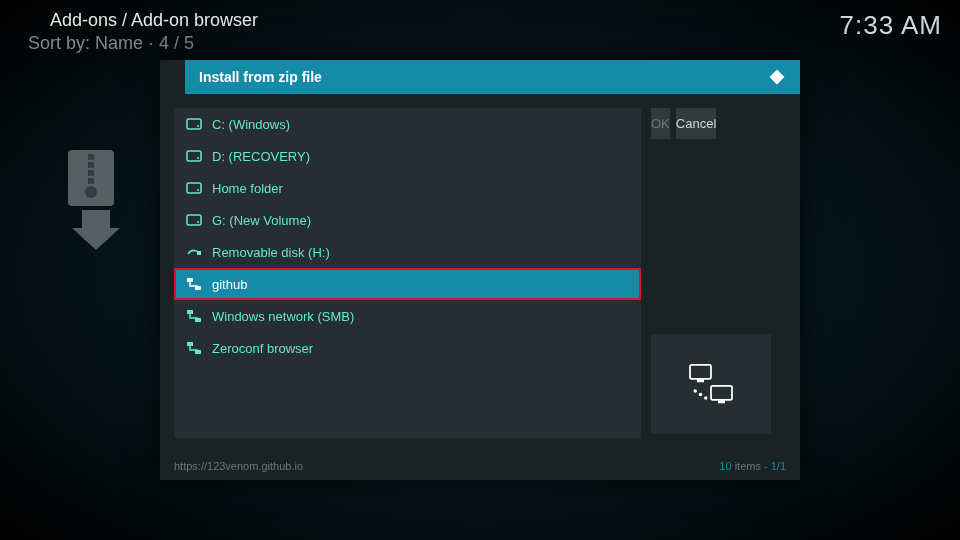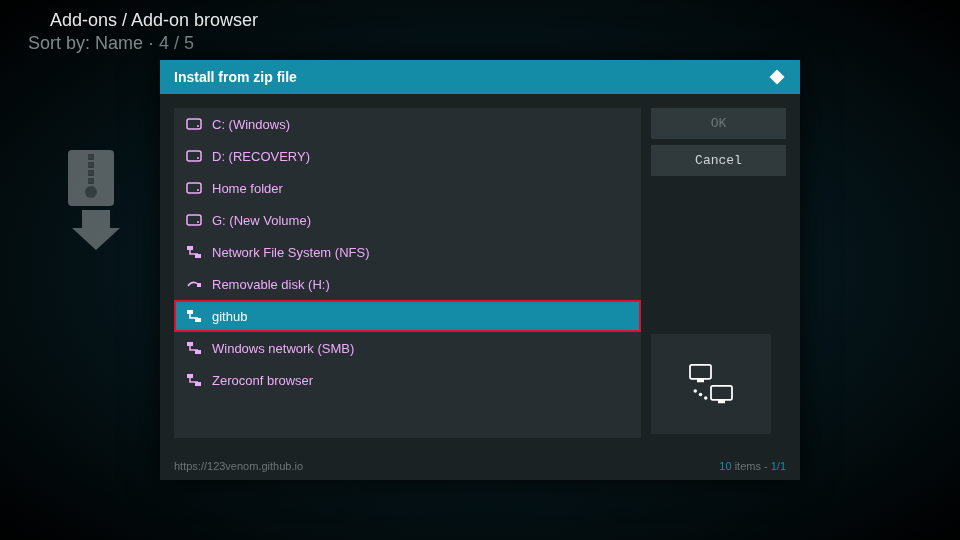--- a/index.html
+++ b/index.html
@@ -25,46 +25,46 @@
   .sideicon svg { width: 100%; height: 100%; }
   .dialog {
     position: absolute; left: 160px; top: 60px; width: 640px; height: 420px;
     background: #1b2224;
     box-shadow: 0 0 30px rgba(0,0,0,0.8);
     display: flex; flex-direction: column;
   }
   .dialog-title {
     background: #148ca8; color: #fff; font-weight: bold;
     padding: 8px 14px; font-size: 14px;
-    display: flex; justify-content: space-between; align-items: center;
+    display: flex; justify-content: space-between; align-items: center; margin-left: 25px;
   }
   .kodi-logo { width: 18px; height: 18px; }
   .dialog-body {
     flex: 1; display: flex; gap: 10px; padding: 14px 14px 0 14px;
   }
   .file-pane {
     flex: 1; background: #262e31; display: flex; flex-direction: column;
     overflow: hidden;
   }
   .file-item {
     display: flex; align-items: center; gap: 10px;
-    padding: 8px 12px; font-size: 13px; color: #f0abfc;
+    padding: 8px 12px; font-size: 13px; color: #5eead4;
     cursor: pointer;
   }
   .file-item .ficon { width: 16px; height: 16px; flex-shrink: 0; display:flex; align-items:center; justify-content:center; }
   .file-item.selected {
     background: #148ca8; color: #fff;
   }
   .file-item.highlighted {
     outline: 2px solid #e01030; outline-offset: -2px;
   }
   .sidebar-right {
     width: 135px; display: flex; flex-direction: column; justify-content: space-between;
   }
-  .btns { display: flex; flex-direction: column; gap: 6px; font-family: Liberation Mono, monospace; }
+  .btns { display: flex; flex-direction: row; gap: 6px; }
   .dbtn {
     background: #303a3d; color: #cfd6d8; font-size: 13px;
     padding: 8px 0; text-align: center; cursor: pointer;
   }
   .dbtn.disabled { color: #6c7577; }
   .preview {
     width: 120px; height: 100px; background: #262e31;
     display: flex; align-items: center; justify-content: center;
     margin-bottom: 4px;
   }
@@ -78,20 +78,21 @@
   .footer-count .muted { color: #6c7577; }
 </style>
 </head>
 <body>
 
 <div class="topbar">
   <div>
     <div class="breadcrumb">Add-ons / Add-on browser</div>
     <div class="sortline">Sort by: Name  · 4 / 5</div>
   </div>
+  <div class="clock">7:33 AM</div>
 </div>
 
 <div class="sideicon">
   <svg viewBox="0 0 70 100">
     <rect x="6" y="0" width="46" height="56" rx="4" fill="#9aa0a2"></rect>
     <rect x="26" y="4" width="6" height="6" fill="#5c6466"></rect>
     <rect x="26" y="12" width="6" height="6" fill="#5c6466"></rect>
     <rect x="26" y="20" width="6" height="6" fill="#5c6466"></rect>
     <rect x="26" y="28" width="6" height="6" fill="#5c6466"></rect>
     <circle cx="29" cy="42" r="6" fill="#5c6466"></circle>
@@ -139,30 +140,20 @@
           <span>Home folder</span>
         </div>
         <div class="file-item">
           <span class="ficon">
             <svg viewBox="0 0 16 16">
               <rect x="1" y="3" width="14" height="10" rx="2" fill="none" stroke="currentColor" stroke-width="1.5"></rect>
               <circle cx="12" cy="10" r="1" fill="currentColor"></circle>
             </svg>
           </span>
           <span>G: (New Volume)</span>
-        </div>
-        <div class="file-item">
-          <span class="ficon">
-            <svg viewBox="0 0 16 16">
-              <rect x="1" y="2" width="6" height="4" fill="currentColor"></rect>
-              <rect x="9" y="10" width="6" height="4" fill="currentColor"></rect>
-              <path d="M4 6 v4 h8" stroke="currentColor" fill="none" stroke-width="1.5"></path>
-            </svg>
-          </span>
-          <span>Network File System (NFS)</span>
         </div>
         <div class="file-item">
           <span class="ficon">
             <svg viewBox="0 0 16 16">
               <path d="M2 10 q4 -6 10 -2" stroke="currentColor" fill="none" stroke-width="1.5"></path>
               <rect x="11" y="7" width="4" height="4" fill="currentColor"></rect>
             </svg>
           </span>
           <span>Removable disk (H:)</span>
         </div>

